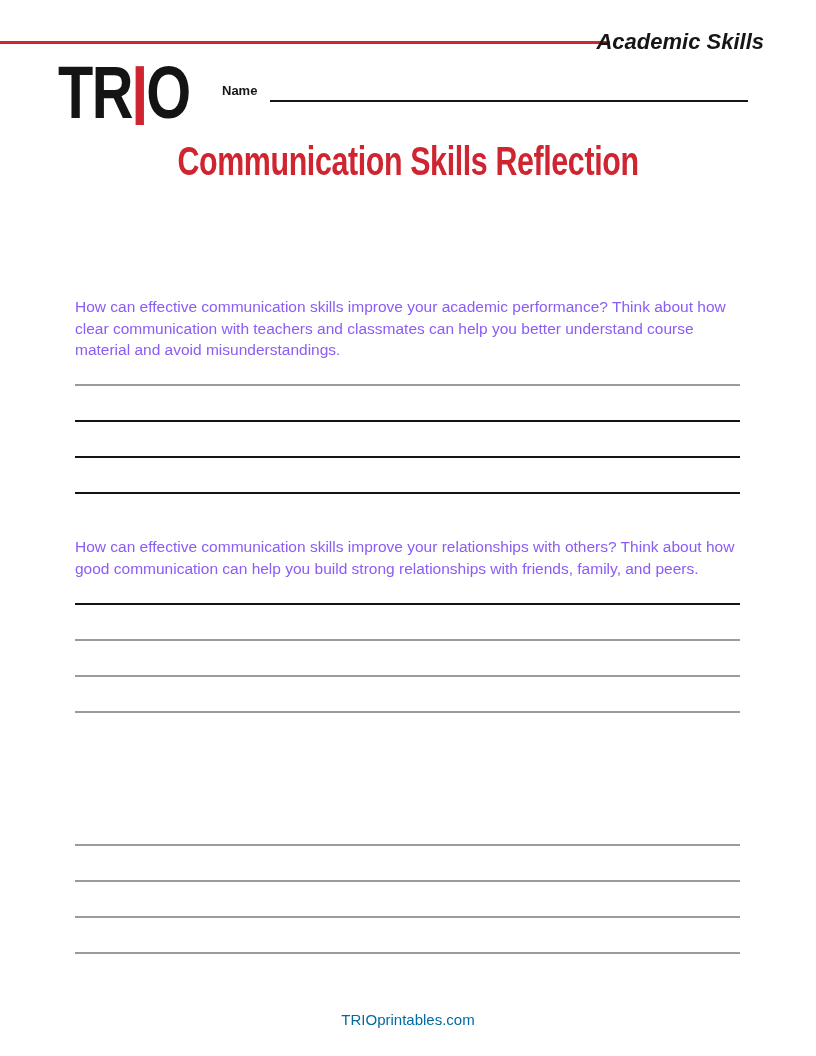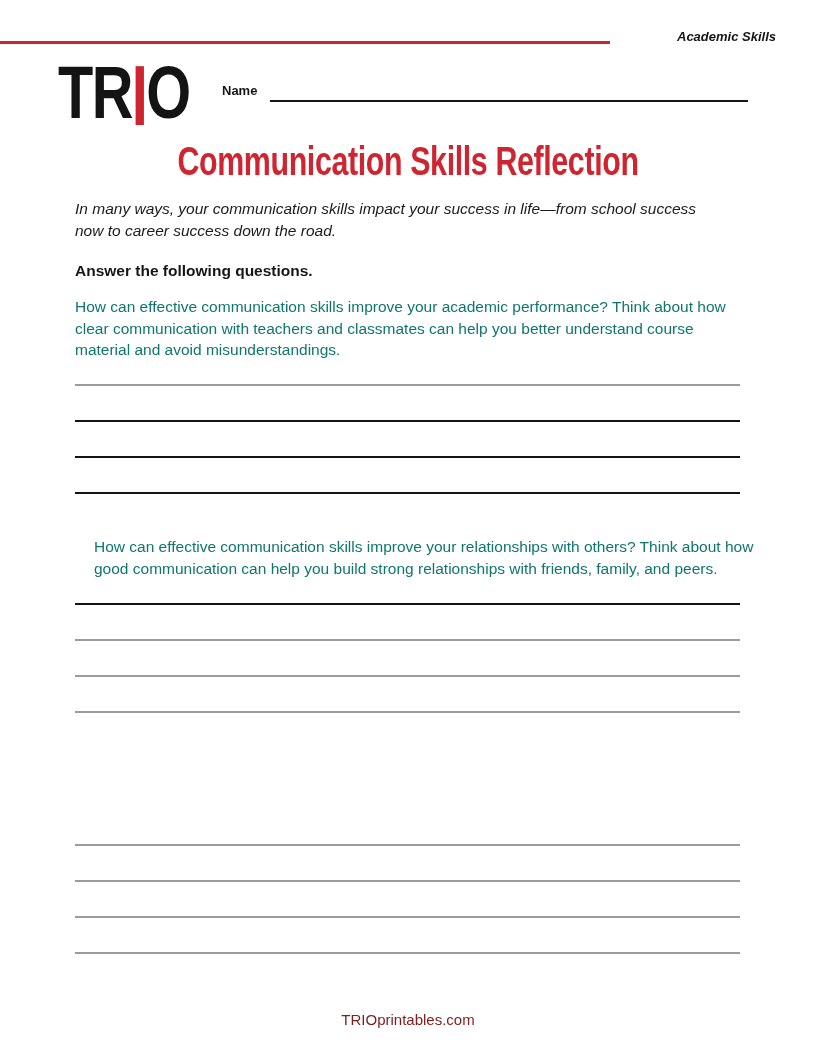--- a/index.html
+++ b/index.html
@@ -15,22 +15,22 @@
 
   
   .red-rule {
     position: absolute;
     top: 41px; left: 0;
     width: 610px; height: 3px;
     background: #ce2530;
   }
   .category-label {
     position: absolute;
-    top: 29px; right: 40px;
-    font-size: 13px;
+    top: 29px; right: 52px;
+    font-size: 22px;
     font-weight: bold;
     font-style: italic;
     color: #161616;
     white-space: nowrap;
   }
 
   
   .logo {
     position: absolute;
     top: 56px; left: 58px;
@@ -96,62 +96,60 @@
     font-weight: 700;
     color: #161616;
   }
 
   .prompt {
     position: absolute;
     left: 75px;
     width: 668px;
     font-size: 15.5px;
     line-height: 21.5px;
-    color: #0f766e;
+    color: #8b5cf6;
   }
   .prompt.q1 { top: 296px; }
-  .prompt.q2 { top: 536px; margin-left: 19px; }
+  .prompt.q2 { top: 536px; }
   .prompt.q3 { top: 753px; }
 
   .answer-line {
     position: absolute;
     left: 75px;
     width: 665px;
     height: 2px;
   }
   .line-dark  { background: #141414; }
   .line-light { background: #9b9b9b; }
 
   .footer {
     position: absolute;
     top: 1011px; left: 0;
     width: 100%;
     text-align: center;
     font-size: 15px;
-    color: #7f1d1d;
+    color: #0369a1;
   }
 </style>
 </head>
 <body>
 
 <div class="page">
 
   <div class="red-rule"></div>
   <div class="category-label">Academic Skills</div>
 
   <div class="logo"><span>TR</span><span class="logo-accent">I</span><span>O</span></div>
 
   <div class="name-label">Name</div>
   <div class="name-line"></div>
 
   <div class="page-title">Communication Skills Reflection</div>
 
-  <div class="intro">In many ways, your communication skills impact your success in life—from school success now to career success down the road.</div>
 
-  <div class="instructions">Answer the following questions.</div>
 
   <div class="prompt q1">How can effective communication skills improve your academic performance? Think about how clear communication with teachers and classmates can help you better understand course material and avoid misunderstandings.</div>
   <div class="answer-line line-light" style="top:384px"></div>
   <div class="answer-line line-dark" style="top:420px"></div>
   <div class="answer-line line-dark" style="top:456px"></div>
   <div class="answer-line line-dark" style="top:492px"></div>
 
   <div class="prompt q2">How can effective communication skills improve your relationships with others? Think about how good communication can help you build strong relationships with friends, family, and peers.</div>
   <div class="answer-line line-dark" style="top:603px"></div>
   <div class="answer-line line-light" style="top:639px"></div>

